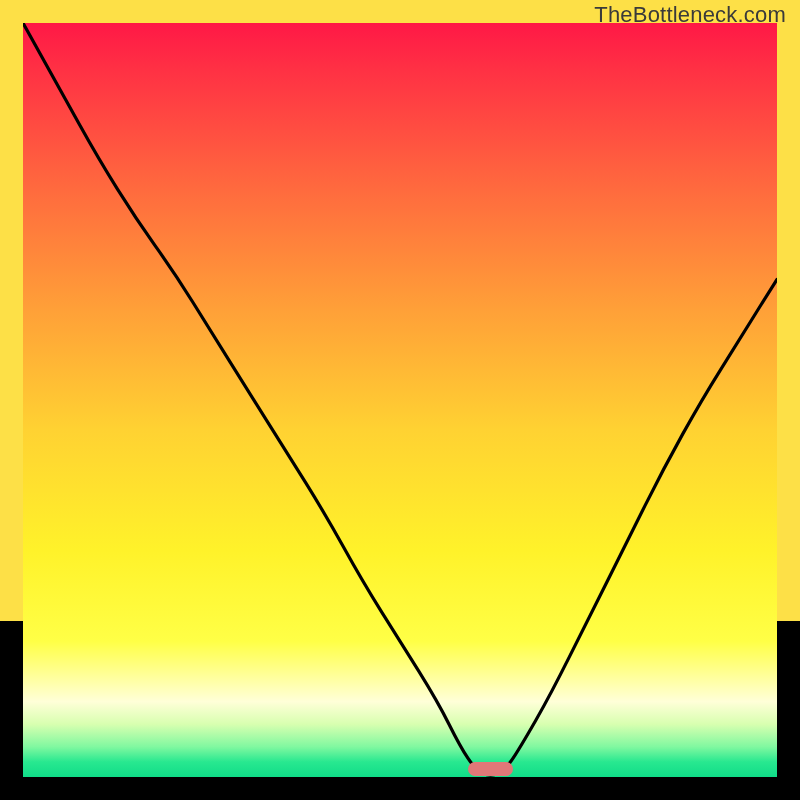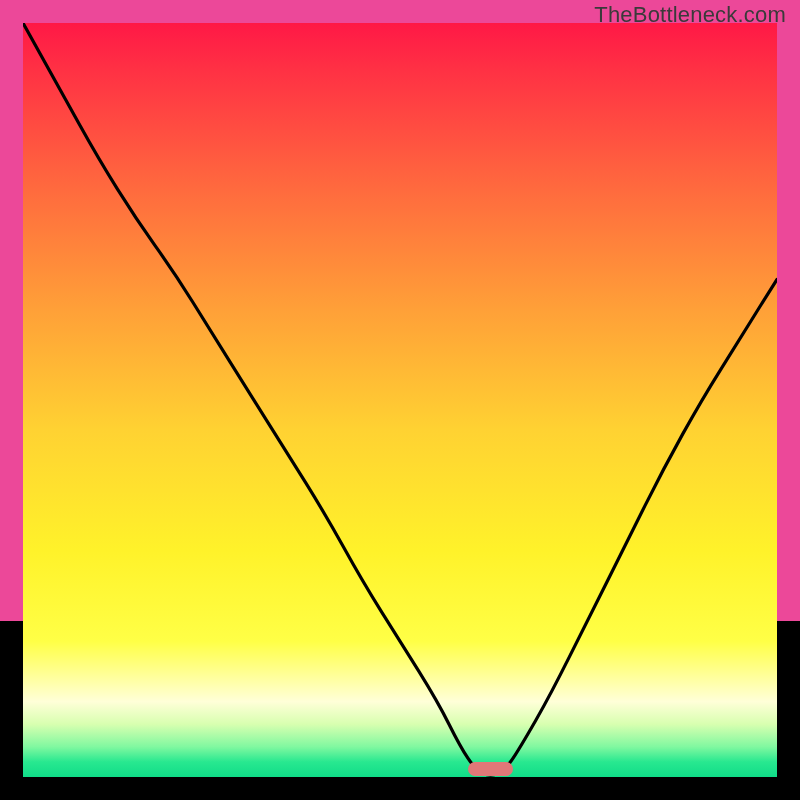--- a/index.html
+++ b/index.html
@@ -8,21 +8,21 @@
     width: 800px;
     height: 800px;
     overflow: hidden;
     background: #000;
     font-family: Arial, Helvetica, sans-serif;
   }
   .container {
     position: relative;
     width: 800px;
     height: 621px;
-    background: #ec4899;
+    background: #fde047;
   }
   .plot-area {
     position: absolute;
     left: 23px;
     top: 23px;
     width: 754px;
     height: 754px;
     overflow: hidden;
   }
   .gradient {

